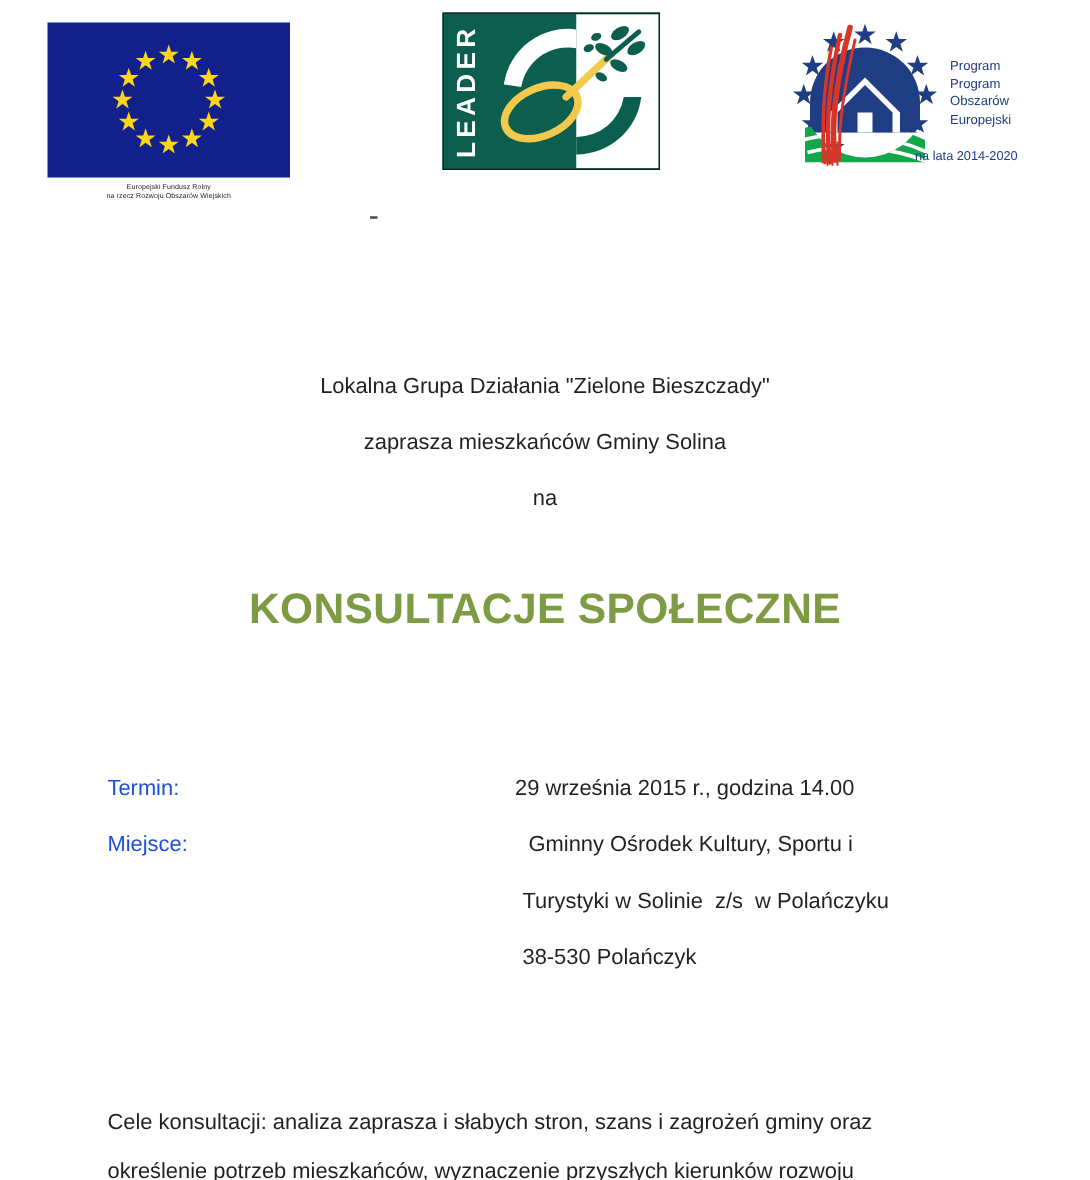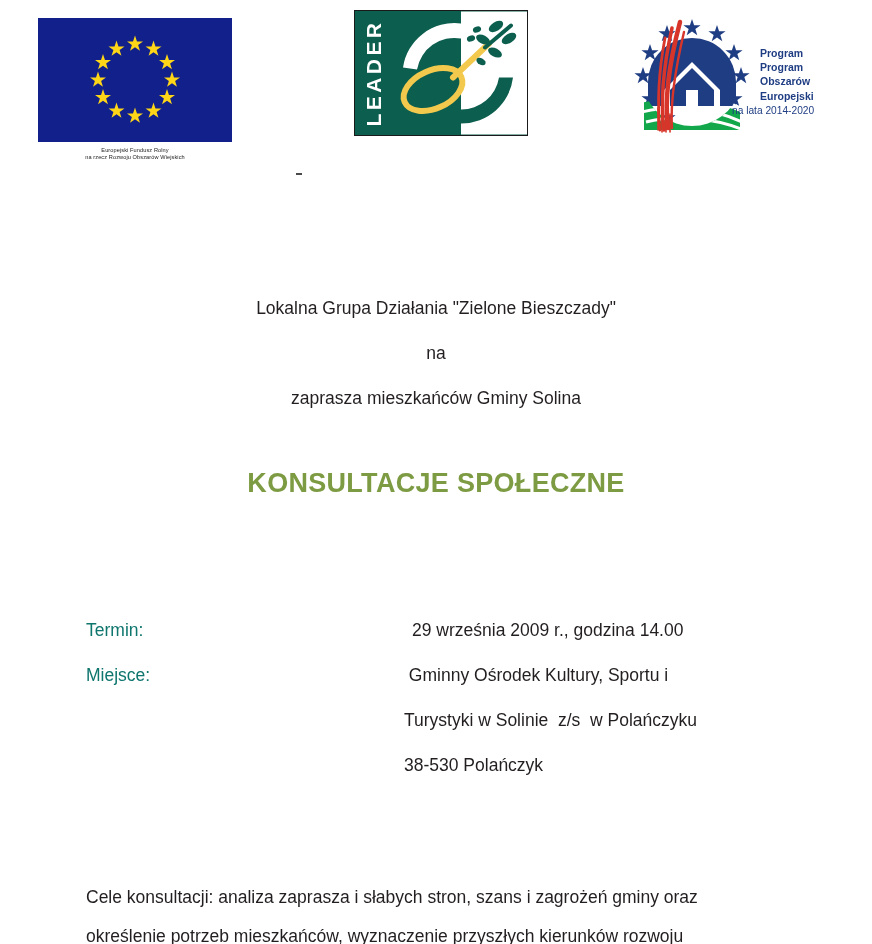--- a/index.html
+++ b/index.html
@@ -125,25 +125,25 @@
     left: 136px;
     top: 34px;
     width: 80px;
     color: #1f3d82;
     font-size: 10.5px;
     line-height: 14.2px;
     font-family: "Liberation Sans", sans-serif;
     white-space: nowrap;
   }
   .prow-text .ln b {
-    font-weight: bold;
+    font-weight: normal;
     margin-top: 40px;
   }
   .prow-years {
-    margin-top: 1px;
+    margin-top: 16px;
     font-size: 10.2px;
     color: #1f3d82;
     white-space: nowrap;
     margin-left: -28px;
   }
 
   
   .stray-mark {
     position: absolute;
     left: 296px;
@@ -167,21 +167,21 @@
     color: #231f20;
     font-family: "Liberation Sans", sans-serif;
   }
 
   .headline {
     position: absolute;
     left: 0;
     top: 468px;
     width: 872px;
     text-align: center;
-    font-size: 27px;
+    font-size: 34px;
     font-weight: bold;
     letter-spacing: 0.3px;
     color: #7d9b42;
     font-family: "Liberation Sans", sans-serif;
   }
 
   
   .details {
     position: absolute;
     left: 86px;
@@ -190,35 +190,35 @@
   }
   .detail-row {
     position: relative;
     height: 45px;
   }
   .detail-label {
     position: absolute;
     left: 0;
     top: 0;
     font-size: 17.5px;
-    color: #0f766e;
+    color: #1d4ed8;
     white-space: nowrap;
     font-family: "Liberation Sans", sans-serif;
   }
   .detail-value {
     position: absolute;
     left: 326px;
     top: 0;
     font-size: 17.5px;
     color: #231f20;
     white-space: pre;
     font-family: "Liberation Sans", sans-serif;
   }
   .detail-value.indent {
-    left: 318px;
+    left: 332px;
   }
 
   
   .purpose {
     position: absolute;
     left: 86px;
     top: 878px;
     width: 708px;
     font-size: 17.5px;
     line-height: 39px;
@@ -357,31 +357,31 @@
         <div class="ln"><b>Europejski</b></div>
         <div class="prow-years">na lata 2014-2020</div>
       </div>
     </div>
 
     <div class="stray-mark"></div>
   </div>
 
   <div class="invite-block">
     <div class="invite-line">Lokalna Grupa Działania "Zielone Bieszczady"</div>
+    <div class="invite-line">zaprasza mieszkańców Gminy Solina</div>
     <div class="invite-line">na</div>
-    <div class="invite-line">zaprasza mieszkańców Gminy Solina</div>
   </div>
 
   <div class="headline">KONSULTACJE SPOŁECZNE</div>
 
   <div class="details">
 
     <div class="detail-row">
       <div class="detail-label">Termin:</div>
-      <div class="detail-value">29 września 2009 r., godzina 14.00</div>
+      <div class="detail-value">29 września 2015 r., godzina 14.00</div>
     </div>
 
     <div class="detail-row">
       <div class="detail-label">Miejsce:</div>
       <div class="detail-value indent"> Gminny Ośrodek Kultury, Sportu i</div>
     </div>
 
     <div class="detail-row">
       <div class="detail-value indent">Turystyki w Solinie  z/s  w Polańczyku</div>
     </div>

